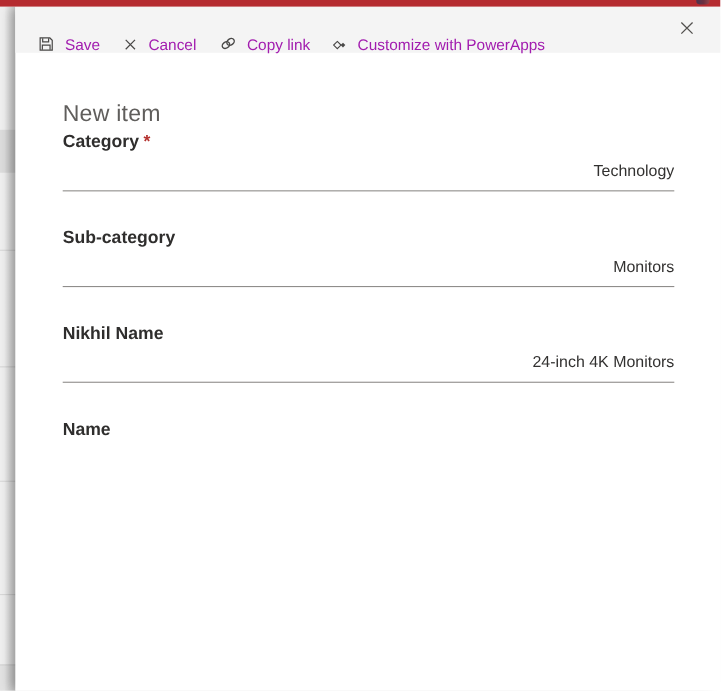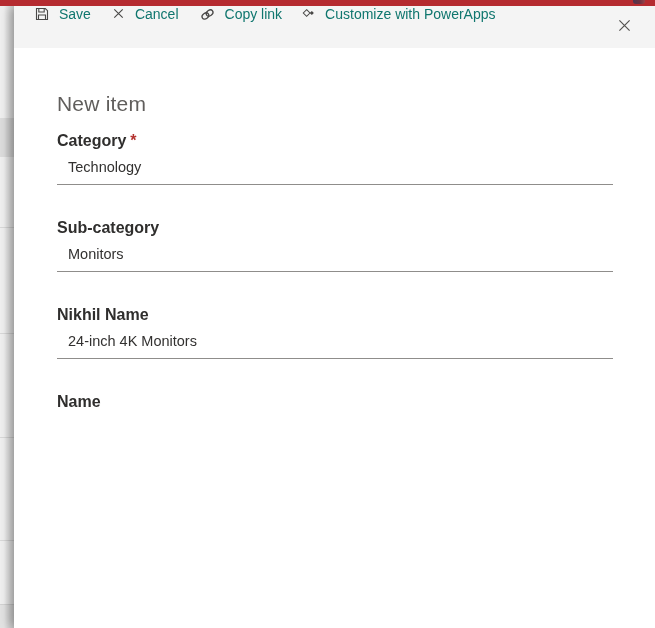--- a/index.html
+++ b/index.html
@@ -36,48 +36,48 @@
     background: #ffffff; z-index: 10;
     box-shadow: -7px 0 9px -2px rgba(0,0,0,0.22);
     display: flex; flex-direction: column;
   }
   
   .cmdbar {
     height: 42px; flex: 0 0 42px; background: #f4f4f4;
     display: flex; align-items: center; padding: 0 12px 0 10px;
   }
   .cmd-btn {
-    display: flex; align-items: flex-start; gap: 9px; height: 100%;
+    display: flex; align-items: flex-end; gap: 9px; height: 100%;
     padding: 0 10px; background: transparent; border: none; cursor: pointer;
-    font-family: inherit; font-size: 14px; color: #0f766e; white-space: nowrap;
+    font-family: inherit; font-size: 14px; color: #a21caf; white-space: nowrap;
   }
   .cmd-btn svg { display: block; }
   .cmd-spacer { flex: 1; }
   .close-btn {
     background: transparent; border: none; cursor: pointer;
     padding: 4px; margin-right: 6px; display: flex; align-items: center;
   }
   
   .form-body { flex: 1; padding: 42px 42px 0 43px; overflow: hidden; }
   .form-title {
     font-size: 21px; font-weight: 300; color: #605e5c;
-    line-height: 28px; margin-bottom: 13px; letter-spacing: 0.2px;
+    line-height: 28px; margin-bottom: 2px; letter-spacing: 0.2px;
   }
   .field { margin-bottom: 33px; }
   .field-label {
     font-size: 16px; font-weight: 700; color: #2f2e2d;
     line-height: 19px; margin-bottom: 4px;
   }
   .req { color: #b4322f; margin-left: 4px; font-weight: 700; }
   .field-input {
     display: block; width: 100%;
     border: none; border-bottom: 1px solid #8f8d8b; border-radius: 0;
     background: transparent; outline: none;
     font-family: inherit; font-size: 14.5px; color: #323130;
-    line-height: 19px; padding: 4px 0 7px 11px;
+    line-height: 19px; padding: 4px 0 7px 11px; text-align: right;
   }
 </style>
 </head>
 <body>
 
 <div class="suite-bar">
   <div class="suite-avatar"></div>
 </div>
 
 <div class="backdrop">

